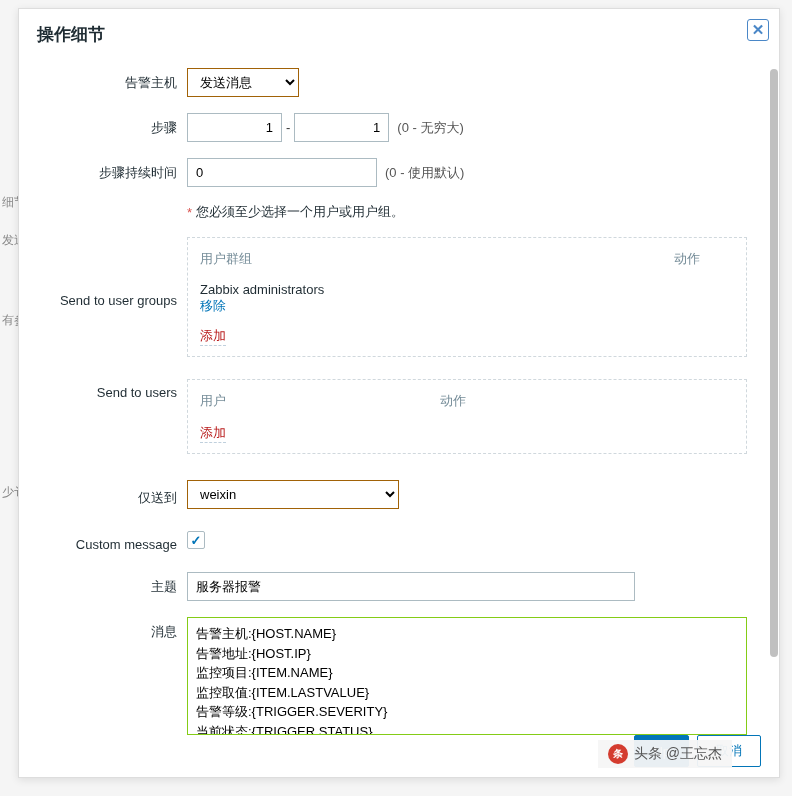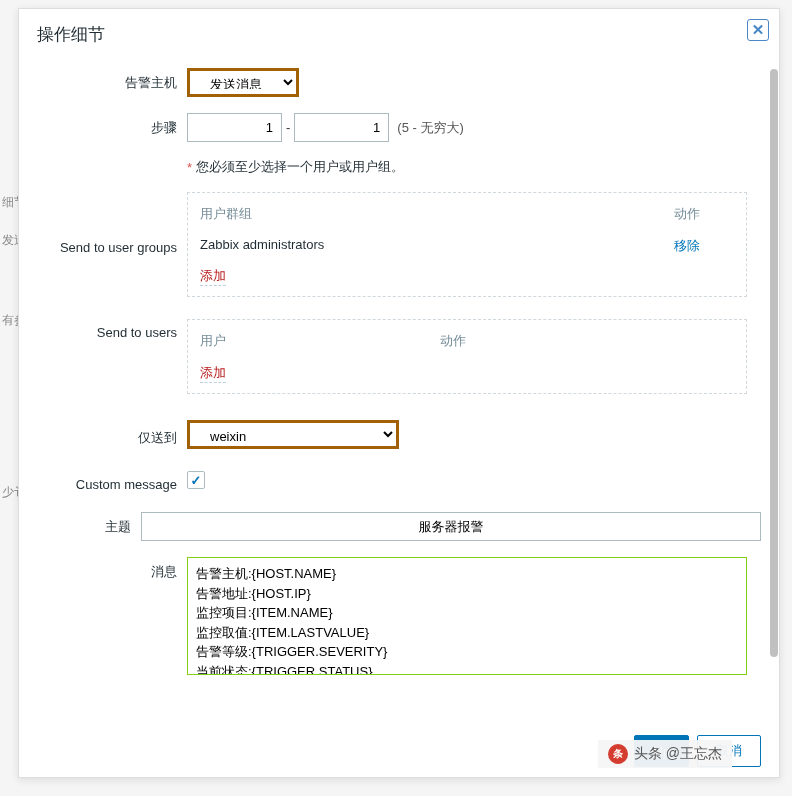--- a/index.html
+++ b/index.html
@@ -31,21 +31,21 @@
       border: 1px solid #ddd;
       box-shadow: 0 2px 8px rgba(0,0,0,0.1);
       height: 770px;
     }
     .modal-header {
       padding: 14px 18px 12px 18px;
       position: relative;
     }
     .modal-title {
       font-size: 17px;
-      font-weight: normal;
+      font-weight: bold;
       color: #1f2c33;
     }
     .close-btn {
       position: absolute;
       top: 10px;
       right: 10px;
       width: 22px;
       height: 22px;
       border: 1px solid #4a87c7;
       border-radius: 3px;
@@ -76,22 +76,22 @@
       color: #1f2c33;
       font-size: 13px;
     }
     .form-control {
       flex: 1;
       display: flex;
       align-items: center;
       flex-wrap: wrap;
     }
     select {
-      border: 3px solid #a16207;
-      padding: 5px 16px;
+      border: 1px solid #a16207;
+      padding: 5px 8px;
       font-size: 13px;
       background: #fff;
       height: 29px;
       cursor: pointer;
     }
     input[type="text"] {
       border: 1px solid #acbbc2;
       padding: 5px 8px;
       font-size: 13px;
       height: 29px;
@@ -127,20 +127,21 @@
       color: #768d99;
       font-size: 13px;
       padding: 4px 0 8px 0;
     }
     .th-col1 { flex: 1; font-family: Liberation Mono, monospace; }
     .th-col2 { width: 60px; }
     .table-row {
       display: flex;
       padding: 6px 0;
       font-size: 13px;
+      flex-direction: column;
     }
     .td-col1 { flex: 1; color: #1f2c33; }
     .td-col2 { width: 60px; }
     .link {
       color: #0275b8;
       cursor: pointer;
       text-decoration: underline;
       text-decoration-color: transparent;
     }
     .add-link {
@@ -162,22 +163,21 @@
       display: flex;
       align-items: center;
       justify-content: center;
       cursor: pointer;
       background: #fff;
       color: #0275b8;
       font-weight: bold;
       font-size: 13px;
     }
     .subject-input {
-      width: 620px;
-      text-align: center;
+      width: 448px;
     }
     .message-textarea {
       width: 560px;
       height: 118px;
       border: 1px solid #84cc16;
       padding: 6px 8px;
       font-size: 13px;
       font-family: Arial, "Microsoft YaHei", sans-serif;
       line-height: 1.5;
       resize: none;
@@ -273,24 +273,31 @@
         </select>
       </div>
     </div>
 
     <div class="form-row">
       <div class="form-label">步骤</div>
       <div class="form-control">
         <input type="text" class="num-input" value="1" style="">
         <span class="dash-sep">-</span>
         <input type="text" class="num-input" value="1" style="">
-        <span class="hint">(5 - 无穷大)</span>
-      </div>
-    </div>
-
+        <span class="hint">(0 - 无穷大)</span>
+      </div>
+    </div>
+
+    <div class="form-row">
+      <div class="form-label">步骤持续时间</div>
+      <div class="form-control">
+        <input type="text" class="duration-input" value="0" style="">
+        <span class="hint">(0 - 使用默认)</span>
+      </div>
+    </div>
 
     <div class="form-row">
       <div class="form-label"></div>
       <div class="form-control">
         <span class="required-asterisk">*</span>
         <span class="required-note">您必须至少选择一个用户或用户组。</span>
       </div>
     </div>
 
     <div class="form-row" style="margin-bottom:22px;align-items:center;">

